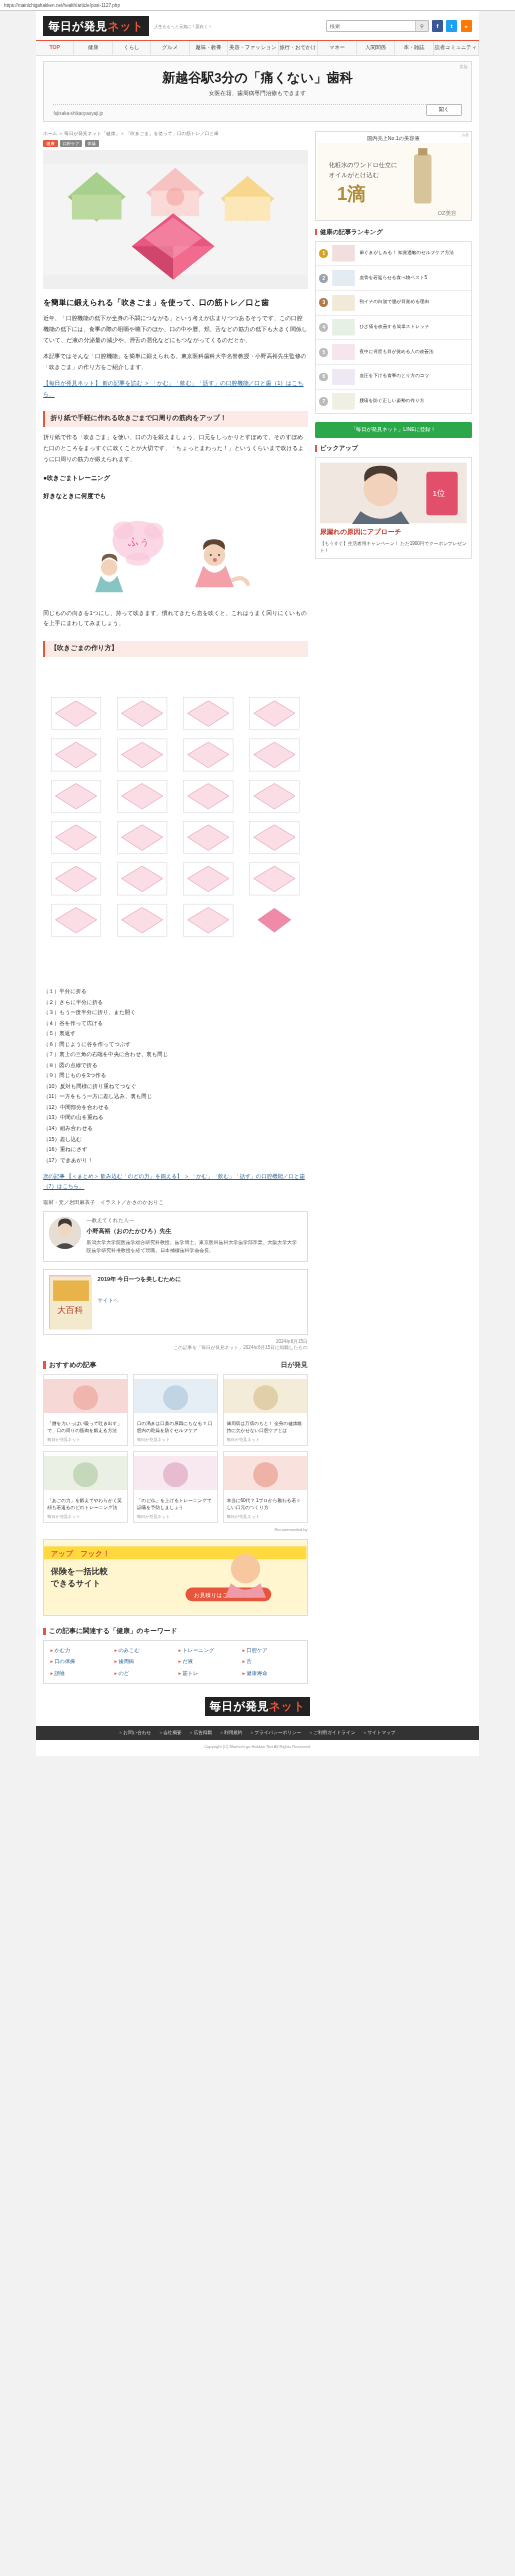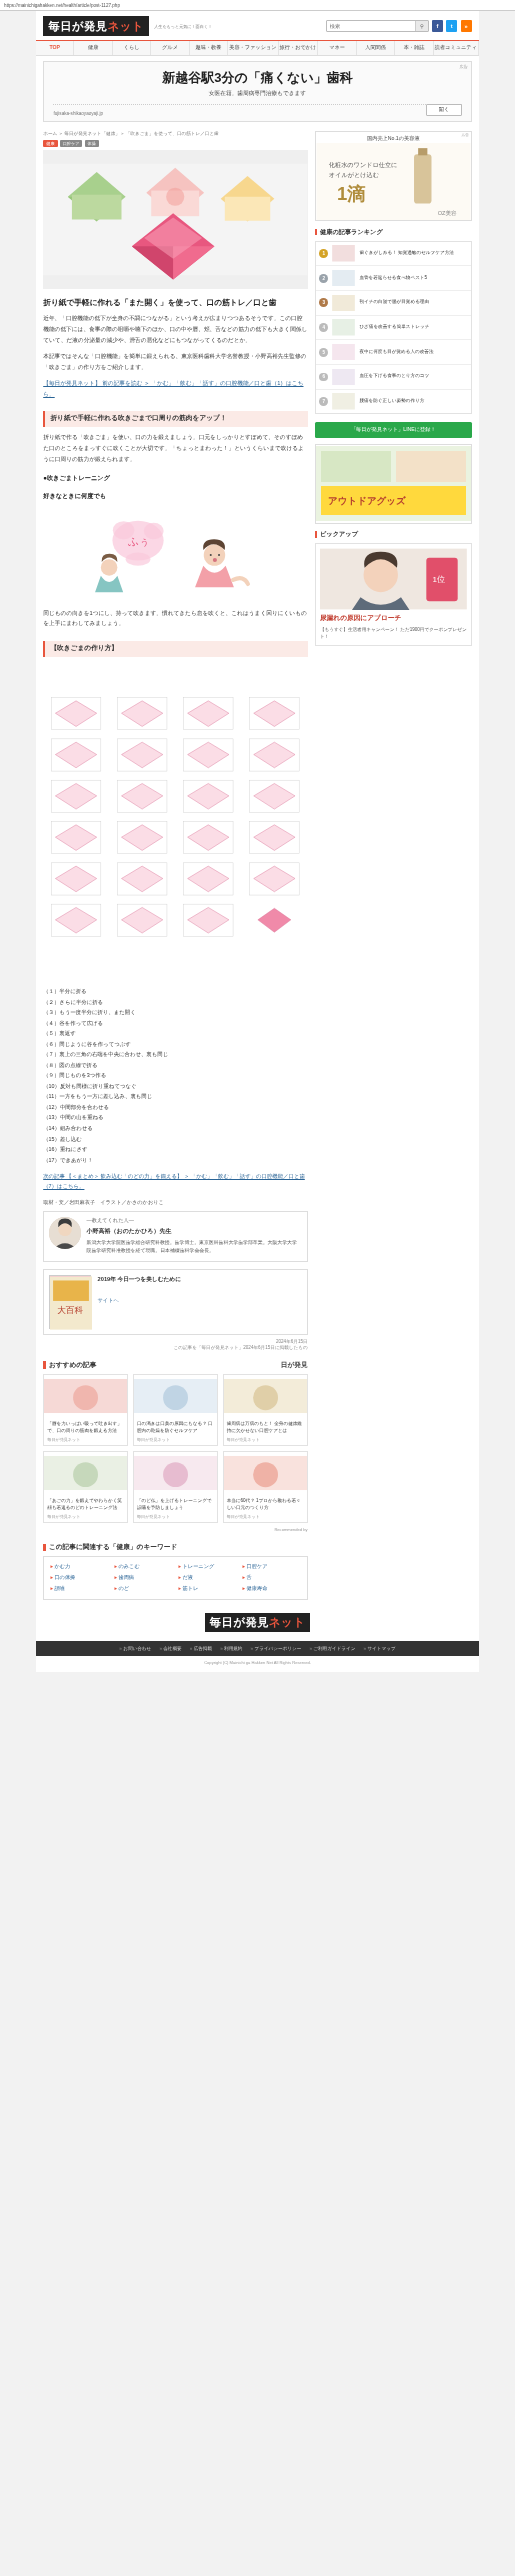--- a/index.html
+++ b/index.html
@@ -224,21 +224,21 @@
           <rect x="10" y="50" width="110" height="58" fill="#fbe7b7"></rect>
         </g>
         <g transform="translate(215,120)">
           <polygon points="0,80 100,0 200,80 100,160" fill="#e8577f"></polygon>
           <polygon points="0,80 100,160 100,80" fill="#d0456c"></polygon>
           <polygon points="100,80 200,80 100,160" fill="#f06b8e"></polygon>
           <polygon points="30,60 100,10 170,60 100,110" fill="#f9a0b8" opacity=".55"></polygon>
         </g>
       </svg>
 
-      <h1 class="article-title">折り紙で手軽に作れる「また開く」を使って、口の筋トレ／口と歯</h1>
+      <h1 class="article-title">を簡単に鍛えられる「吹きごま」を使って、口の筋トレ／口と歯</h1>
       <p class="para">近年、「口腔機能の低下が全身の不調につながる」という考えが広まりつつあるそうです。この口腔機能の低下には、食事の際の咀嚼や嚥下のほか、口の中や唇、頬、舌などの筋力の低下も大きく関係していて、だ液の分泌量の減少や、滑舌の悪化などにもつながってくるのだとか。</p>
       <p class="para">本記事ではそんな「口腔機能」を簡単に鍛えられる、東京医科歯科大学名誉教授・小野高裕先生監修の「吹きごま」の作り方をご紹介します。</p>
       <p class="para link">【毎日が発見ネット】 前の記事を読む ＞ 「かむ」「飲む」「話す」の口腔機能／口と歯（1）はこちら。</p>
 
       <h2 class="sec">折り紙で手軽に作れる吹きごまで口周りの筋肉をアップ！</h2>
       <p class="para">折り紙で作る「吹きごま」を使い、口の力を鍛えましょう。口元をしっかりとすぼめて、そのすぼめた口のところをまっすぐに吹くことが大切です。「ちょっとまわった！」というくらいまで吹けるように口周りの筋力が鍛えられます。</p>
       <h3 class="sub">●吹きごまトレーニング</h3>
       <h3 class="sub">好きなときに何度でも</h3>
 
       <svg class="illo" viewBox="0 0 640 190" style="font-size:11px">
@@ -439,20 +439,33 @@
           <svg class="rec-thumb" viewBox="0 0 200 82">
               <rect width="200" height="82" fill="#f9e2dd"></rect>
               <circle cx="100" cy="45" r="30" fill="#efb2a6"></circle>
             </svg>
           <div class="rec-text">本当に60代？ 1プロから教わる若々しい口元のつくり方</div>
           <div class="rec-src">毎日が発見ネット</div>
         </div>
       </div>
       <div class="pr-note">Recommended by</div>
 
+      <div class="promo">
+        <svg viewBox="0 0 612 150" width="100%" height="77" style="font-size:11px">
+          <rect width="612" height="150" fill="#fff6cf"></rect>
+          <rect x="0" y="0" width="612" height="30" fill="#ffd93d"></rect>
+          <text x="16" y="22" font-size="17" font-weight="bold" fill="#e8553d" font-family="Liberation Sans, sans-serif">アップ　フック！</text>
+          <text x="16" y="64" font-size="19" font-weight="bold" fill="#333" font-family="Liberation Sans, sans-serif">保険を一括比較</text>
+          <text x="16" y="92" font-size="19" font-weight="bold" fill="#333" font-family="Liberation Sans, sans-serif">できるサイト</text>
+          <rect x="330" y="96" width="200" height="32" rx="16" fill="#e8553d"></rect>
+          <text x="350" y="117" font-size="13" fill="#fff" font-family="Liberation Sans, sans-serif">お見積りはこちらから</text>
+          <circle cx="470" cy="52" r="34" fill="#f7c7a0"></circle>
+          <path d="M436 86 q34 30 68 0 l14 34 h-96z" fill="#ef9aa8"></path>
+        </svg>
+      </div>
 
       <div class="kw-head">
         <div class="bar" style="width:2.6px;height:7.7px;background:#e8553d"></div>
         <div class="t" style="font-size:6.7px;font-weight:bold">この記事に関連する「健康」のキーワード</div>
       </div>
       <div class="kw-box">
         <div class="kw-grid">
           <div class="kw">かむ力</div>
           <div class="kw">のみこむ</div>
           <div class="kw">トレーニング</div>
@@ -537,29 +550,20 @@
           <div class="rank-no">7</div>
           <svg class="rank-thumb" viewBox="0 0 44 32">
               <rect width="44" height="32" fill="#f0efe3"></rect>
             </svg>
           <div class="rank-text">腰痛を防ぐ正しい姿勢の作り方</div>
         </div>
       </div>
 
       <a class="side-btn">「毎日が発見ネット」LINEに登録！</a>
 
-      <div class="side-ad">
-        <svg viewBox="0 0 310 150" width="100%" height="77" style="font-size:11px">
-          <rect width="310" height="150" fill="#eaf3e0"></rect>
-          <rect x="10" y="10" width="140" height="62" fill="#d7e7c4"></rect>
-          <rect x="160" y="10" width="140" height="62" fill="#f3e1c8"></rect>
-          <rect x="10" y="80" width="290" height="58" fill="#ffd93d"></rect>
-          <text x="24" y="116" font-size="19" font-weight="bold" fill="#b6402f" font-family="Liberation Sans, sans-serif">アウトドアグッズ</text>
-        </svg>
-      </div>
 
       <div class="side-head">
         <div class="bar"></div>
         <div class="t">ピックアップ</div>
       </div>
       <div class="pickup-card">
         <svg class="pickup-img" viewBox="0 0 290 120" style="font-size:11px">
           <rect width="290" height="120" fill="#efe7e0"></rect>
           <circle cx="120" cy="52" r="34" fill="#f3d2bb"></circle>
           <path d="M80 96 q40 30 80 0 l20 30 h-120z" fill="#5e6b7a"></path>

